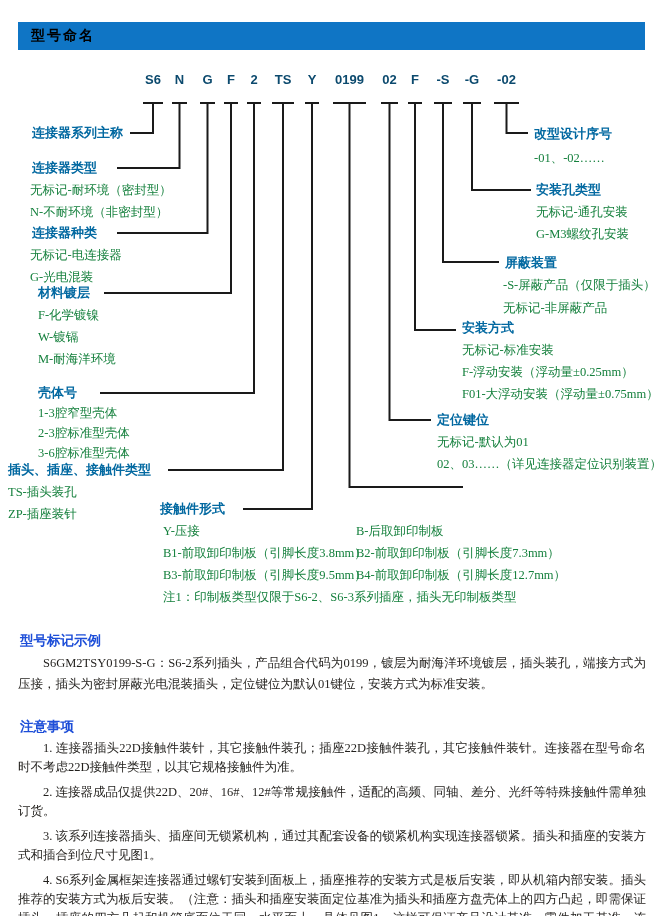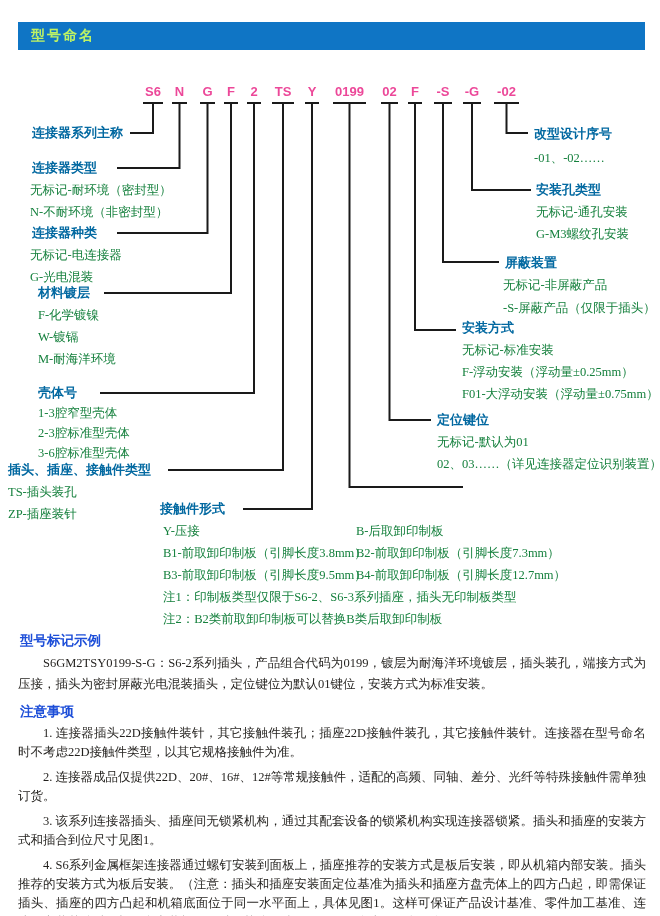--- a/index.html
+++ b/index.html
@@ -1,35 +1,35 @@
 <!DOCTYPE html>
 <html><head>
 <meta charset="utf-8">
 <style>
   html,body{margin:0;padding:0;background:#ffffff;}
   .page{position:relative;width:660px;height:916px;background:#ffffff;overflow:hidden;
         font-family:"Liberation Serif",serif;color:#1f1d1a;}
   .header-bar{position:absolute;left:18px;top:22px;width:627px;height:28px;
         background:#0f75c5;display:flex;align-items:center;}
-  .header-bar .ht{color:#bef264;font:bold 14px "Liberation Sans",sans-serif;
+  .header-bar .ht{color:#000000;font:bold 14px "Liberation Sans",sans-serif;
         padding-left:13px;letter-spacing:2px;text-align:center;}
-  .code-token{position:absolute;top:84px;transform:translateX(-50%);
-        font:bold 13px "Liberation Sans",sans-serif;color:#ec4899;white-space:nowrap;}
+  .code-token{position:absolute;top:72px;transform:translateX(-50%);
+        font:bold 13px "Liberation Sans",sans-serif;color:#0c4a6e;white-space:nowrap;}
   svg.lines{position:absolute;left:0;top:0;}
   .lg{position:absolute;white-space:nowrap;}
   .lt{font:bold 13px "Liberation Sans",sans-serif;line-height:22px;color:#0369a1;}
   .li{font:12.5px "Liberation Serif",serif;line-height:22px;color:#15803d;}
   .cols{display:flex;}
   .col{display:flex;flex-direction:column;}
   .col1{width:193px;}
   .bottom{position:absolute;left:18px;top:624px;width:628px;}
   .bh{color:#1d4ed8;font:bold 13.5px "Liberation Sans",sans-serif;margin:8px 0 3px 2px;}
   .bp{margin:3px 0 6px 0;font:12.5px "Liberation Serif",serif;line-height:19px;
       text-indent:2em;text-align:justify;color:#211f1c;}
-  .bp.example{line-height:21px;margin-bottom:8px;}
+  .bp.example{line-height:21px;margin-bottom:23px;}
 </style>
 </head>
 <body>
 
 <div class="page">
 
   <div class="header-bar">
     <span class="ht">型号命名</span>
   </div>
 
@@ -111,38 +111,37 @@
         <div class="li">B1-前取卸印制板（引脚长度3.8mm）</div>
         <div class="li">B3-前取卸印制板（引脚长度9.5mm）</div>
       </div>
       <div class="col">
         <div class="li">B-后取卸印制板</div>
         <div class="li">B2-前取卸印制板（引脚长度7.3mm）</div>
         <div class="li">B4-前取卸印制板（引脚长度12.7mm）</div>
       </div>
     </div>
     <div class="li">注1：印制板类型仅限于S6-2、S6-3系列插座，插头无印制板类型</div>
-    <div class="li">注2：B2类前取卸印制板可以替换B类后取卸印制板</div>
   </div>
 
   <div class="lg" style="left:534px;top:121px;line-height:25px">
     <div class="lt" style="line-height:25px">改型设计序号</div>
     <div class="li" style="line-height:25px">-01、-02……</div>
   </div>
 
   <div class="lg" style="left:536px;top:179px">
     <div class="lt">安装孔类型</div>
     <div class="li">无标记-通孔安装</div>
     <div class="li">G-M3螺纹孔安装</div>
   </div>
 
   <div class="lg" style="left:505px;top:251px;line-height:23px">
     <div class="lt" style="line-height:23px">屏蔽装置</div>
+    <div class="li" style="line-height:23px;margin-left:-2px">-S-屏蔽产品（仅限于插头）</div>
     <div class="li" style="line-height:23px;margin-left:-2px">无标记-非屏蔽产品</div>
-    <div class="li" style="line-height:23px;margin-left:-2px">-S-屏蔽产品（仅限于插头）</div>
   </div>
 
   <div class="lg" style="left:462px;top:317px">
     <div class="lt">安装方式</div>
     <div class="li">无标记-标准安装</div>
     <div class="li">F-浮动安装（浮动量±0.25mm）</div>
     <div class="li">F01-大浮动安装（浮动量±0.75mm）</div>
   </div>
 
   <div class="lg" style="left:437px;top:409px">

